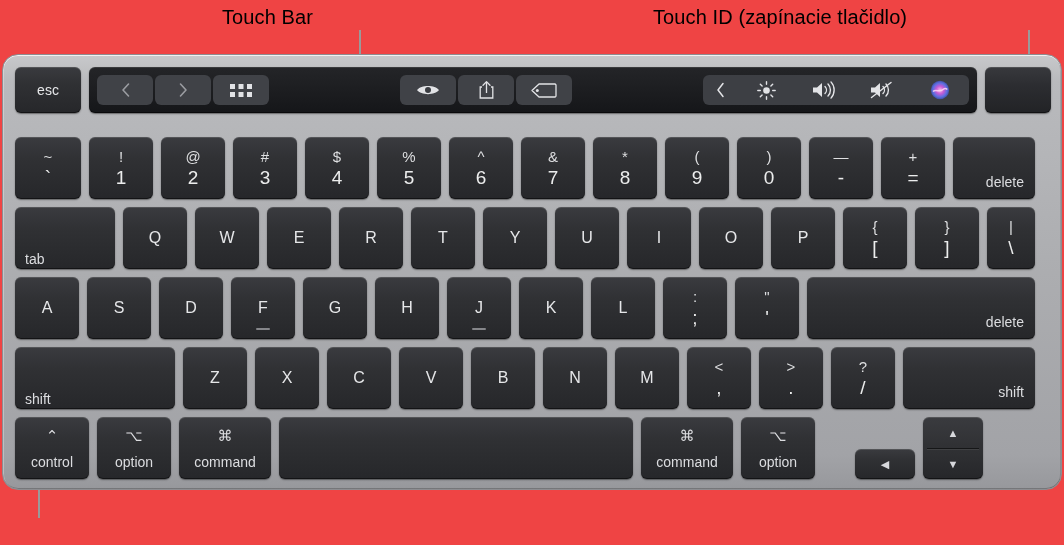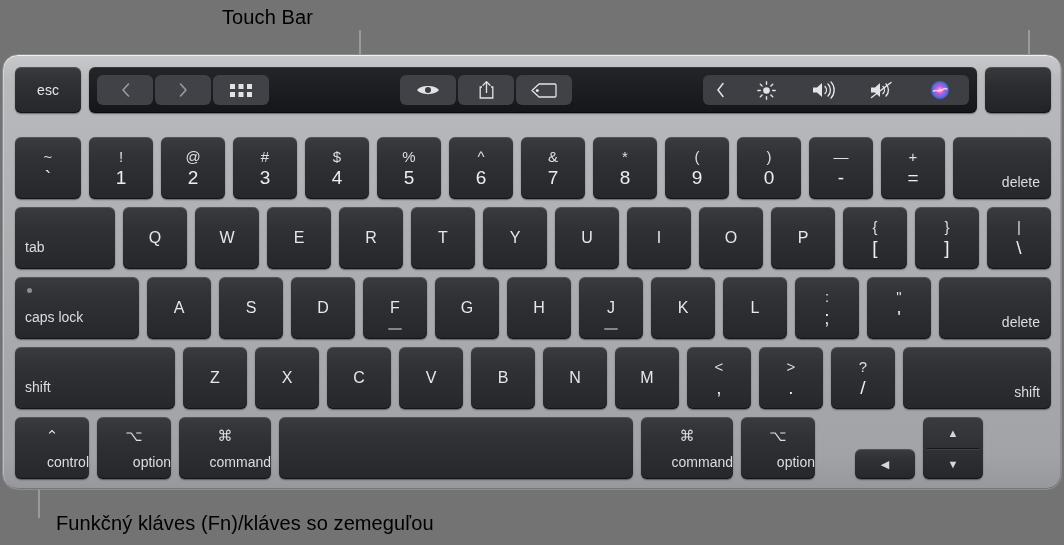--- a/index.html
+++ b/index.html
@@ -3,21 +3,21 @@
 <meta charset="utf-8">
 <style>
   * { box-sizing: border-box; }
   html, body {
     margin: 0; padding: 0;
     width: 1064px; height: 545px;
     background: #ffffff;
     font-family: "Liberation Sans", sans-serif;
     overflow: hidden;
   }
-  #stage { position: relative; width: 1064px; height: 545px; background: #737373; text-decoration: underline; }
+  #stage { position: relative; width: 1064px; height: 545px; background: #ef4444; text-decoration: underline; }
 
   
   .callout {
     position: absolute;
     font-size: 20px;
     color: #000;
     white-space: nowrap;
     letter-spacing: 0.1px;
   }
   #callout-touchbar { left: 222px; top: 6px; }
@@ -73,45 +73,45 @@
     box-shadow:
       inset 0 1px 0 rgba(255,255,255,0.13),
       inset 0 -1px 0 rgba(0,0,0,0.5),
       0 1px 1.5px rgba(0,0,0,0.45);
     color: #e6e7e9;
     font-size: 16px;
     flex: 0 0 auto;
     margin-right: 8px;
     overflow: hidden;
   }
-  .key:last-child { margin-right: 0; }
+  .key:last-child { margin-right: 16px; }
 
   .key .center {
     position: absolute;
     left: 0; right: 0; top: 0; bottom: 0;
     display: flex; align-items: center; justify-content: center;
   }
   
   .key .dual {
     position: absolute;
     left: 0; right: 0; top: 0; bottom: 0;
     display: flex; flex-direction: column;
     align-items: center; justify-content: center;
     gap: 4px;
   }
   .dual .top { font-size: 15px; line-height: 1; color: #dedfe1; }
   .dual .bot { font-size: 19px; line-height: 1; color: #eceded; }
 
   
-  .key .bl { position: absolute; left: 10px; bottom: 14px; font-size: 14px; color: #dcdde0; }
+  .key .bl { position: absolute; left: 10px; bottom: 2px; font-size: 14px; color: #dcdde0; }
   
   .key .br { position: absolute; right: 11px; bottom: 9px; font-size: 14px; color: #dcdde0; }
   
   .key .mod-sym { position: absolute; left: 0; right: 0; top: 10px; text-align: center; font-size: 15px; color: #dcdde0; }
-  .key .mod-word { position: absolute; left: 0; right: 0; bottom: 9px; text-align: right; font-size: 14px; color: #dcdde0; }
+  .key .mod-word { position: absolute; left: 0; right: 0; bottom: 9px; text-align: center; font-size: 14px; color: #dcdde0; }
 
   .homebump {
     position: absolute;
     left: 50%; transform: translateX(-50%);
     bottom: 9px; width: 14px; height: 2px;
     background: #85868a; border-radius: 1px;
   }
   .capsdot {
     position: absolute; left: 12px; top: 11px;
     width: 5px; height: 5px; border-radius: 50%;
@@ -205,23 +205,23 @@
   svg { display: block; }
 </style>
 </head>
 <body>
 
 <div id="stage">
 
   <div class="callout" id="callout-touchbar">Touch Bar</div>
   <div class="leader" id="leader-touchbar"></div>
 
+  <div class="callout" id="callout-touchid">Touch ID (zapínacie tlačidlo)</div>
   <div class="leader" id="leader-touchid"></div>
 
-  <div class="callout" id="callout-fn">Funkčný kláves (Fn)/kláves so zemeguľou</div>
   <div class="leader" id="leader-fn"></div>
 
   <div id="chassis">
     <div id="keybed">
 
       <div class="row" id="row-fn">
         <div class="key esc-key">
           <span class="lbl">esc</span>
         </div>
 
@@ -486,24 +486,20 @@
           </div>
         <div class="key" style="flex:1 1 auto">
             <span class="dual">
               <span class="top">|</span>
               <span class="bot">\</span>
             </span>
           </div>
       </div>
 
       <div class="row" id="row-home">
-        <div class="key" style="width:124px">
-          <span class="capsdot"></span>
-          <span class="bl">caps lock</span>
-        </div>
         <div class="key" style="width:64px">
             <span class="center">A</span>
           </div>
         <div class="key" style="width:64px">
             <span class="center">S</span>
           </div>
         <div class="key" style="width:64px">
             <span class="center">D</span>
           </div>
         <div class="key" style="width:64px">

